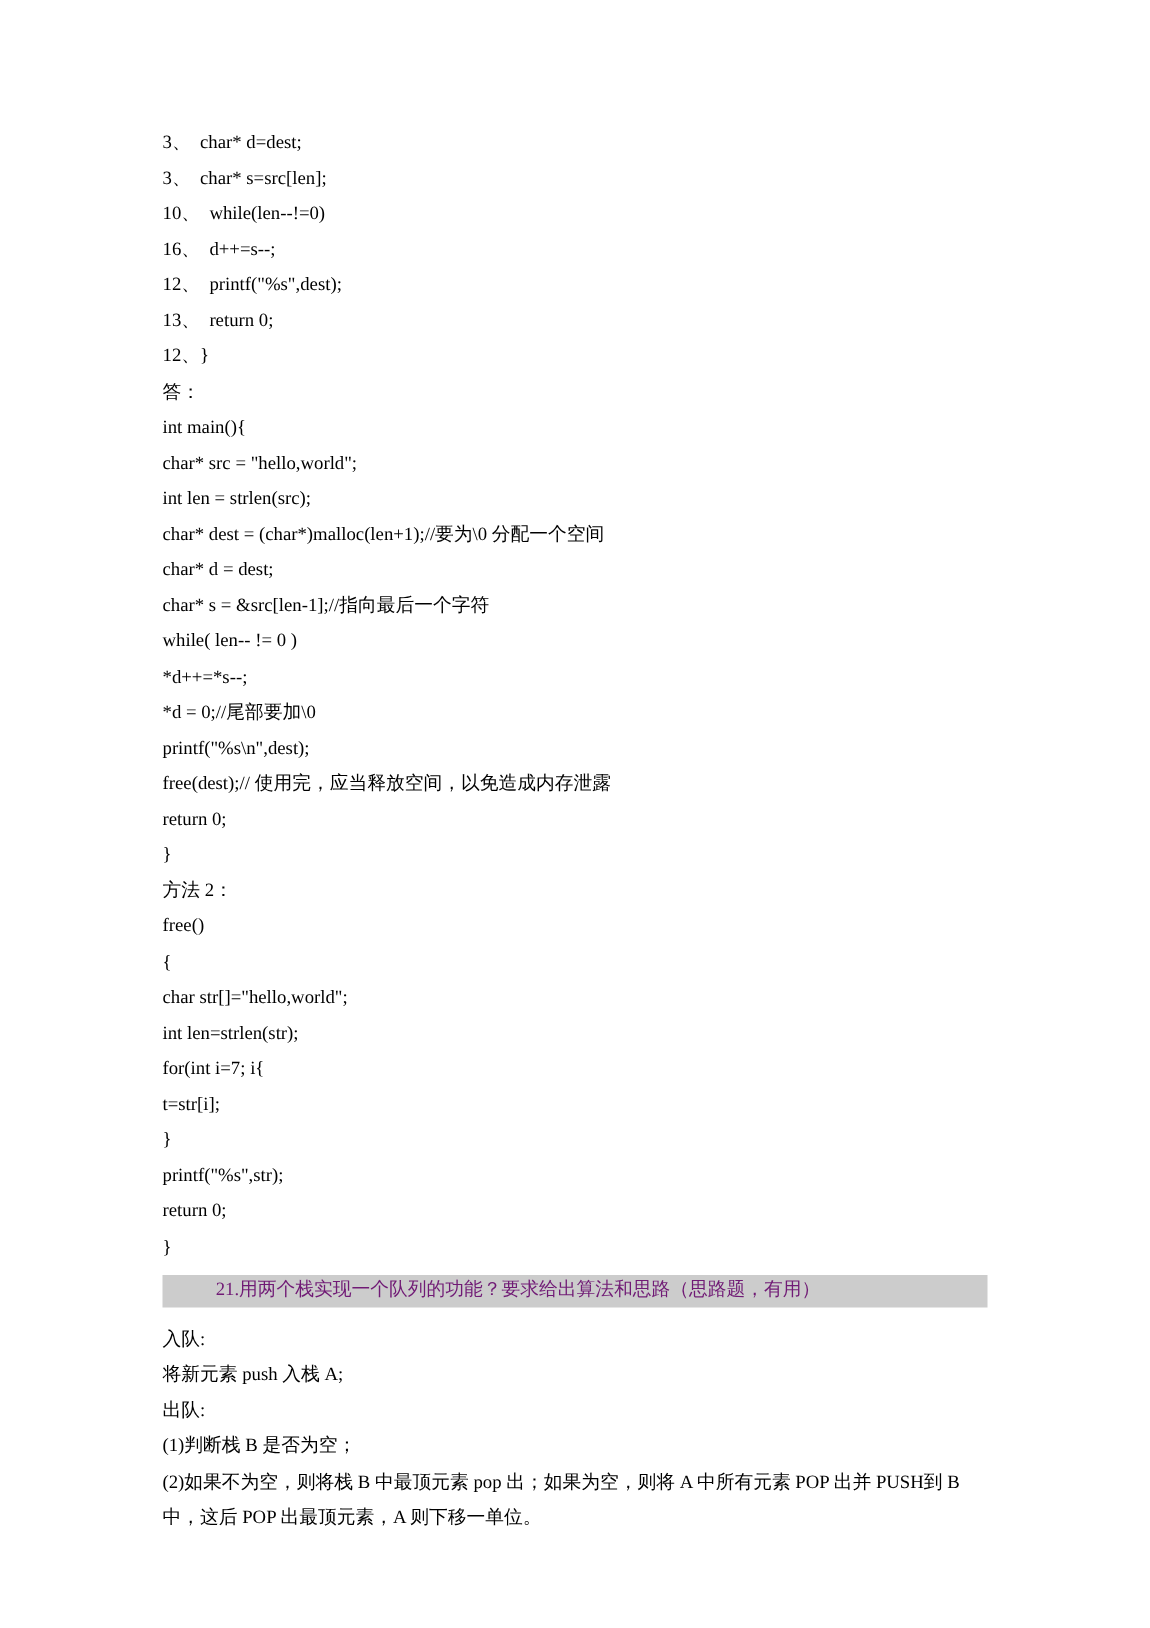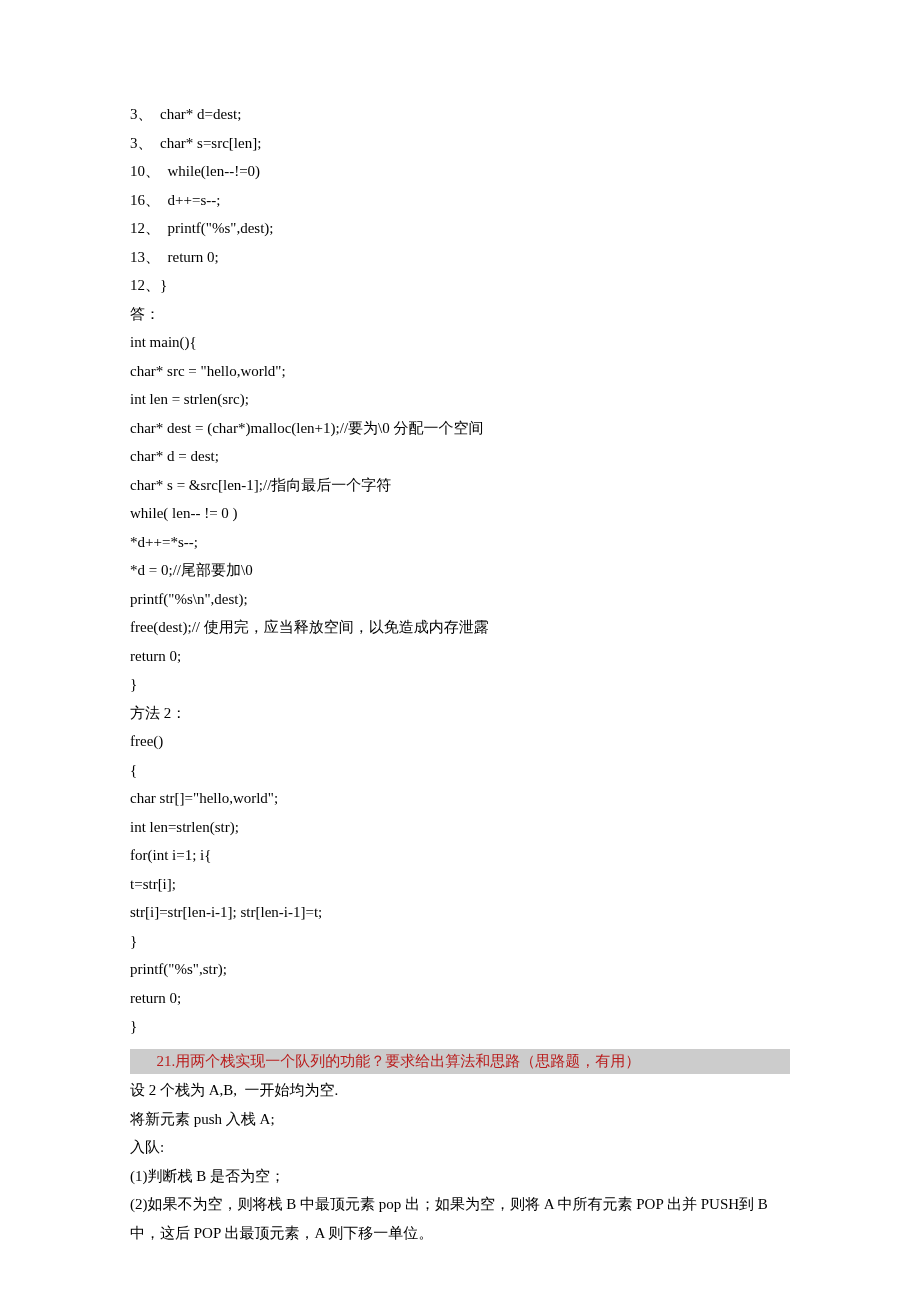--- a/index.html
+++ b/index.html
@@ -15,25 +15,25 @@
     width: 920px;
     min-height: 1302px;
     padding: 100px 130px 100px 130px;
     box-sizing: border-box;
   }
   .line {
     white-space: pre-wrap;
   }
   .heading-bar {
     background: #cccccc;
-    color: #b91c1c;
-    padding: 0 4px;
+    color: #701a75;
+    padding: 0 20px;
     text-indent: 1.5em;
     margin-top: 8px;
-    margin-bottom: 2px;
+    margin-bottom: 12px;
     line-height: 1.7;
   }
 </style>
 </head>
 <body>
 
 <div class="page">
 
   <div class="line">3、  char* d=dest;</div>
   <div class="line">3、  char* s=src[len];</div>
@@ -54,29 +54,28 @@
   <div class="line">*d = 0;//尾部要加\0</div>
   <div class="line">printf("%s\n",dest);</div>
   <div class="line">free(dest);// 使用完，应当释放空间，以免造成内存泄露</div>
   <div class="line">return 0;</div>
   <div class="line">}</div>
   <div class="line">方法 2：</div>
   <div class="line">free()</div>
   <div class="line">{</div>
   <div class="line">char str[]="hello,world";</div>
   <div class="line">int len=strlen(str);</div>
-  <div class="line">for(int i=1; i{</div>
+  <div class="line">for(int i=7; i{</div>
   <div class="line">t=str[i];</div>
-  <div class="line">str[i]=str[len-i-1]; str[len-i-1]=t;</div>
   <div class="line">}</div>
   <div class="line">printf("%s",str);</div>
   <div class="line">return 0;</div>
   <div class="line">}</div>
 
   <div class="heading-bar">21.用两个栈实现一个队列的功能？要求给出算法和思路（思路题，有用）</div>
 
-  <div class="line">设 2 个栈为 A,B,  一开始均为空.</div>
+  <div class="line">入队:</div>
   <div class="line">将新元素 push 入栈 A;</div>
-  <div class="line">入队:</div>
+  <div class="line">出队:</div>
   <div class="line">(1)判断栈 B 是否为空；</div>
   <div class="line">(2)如果不为空，则将栈 B 中最顶元素 pop 出；如果为空，则将 A 中所有元素 POP 出并 PUSH到 B 中，这后 POP 出最顶元素，A 则下移一单位。</div>
 
 </div>
 
 </body></html>

